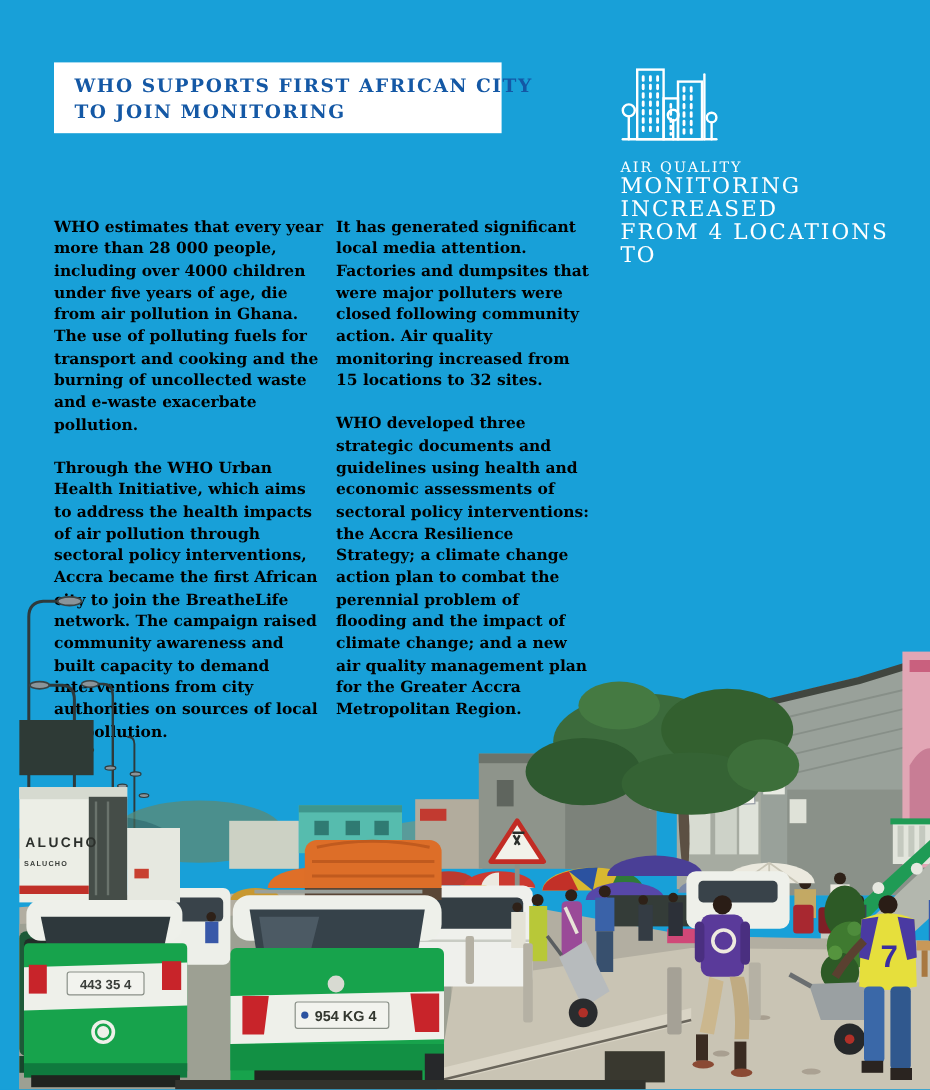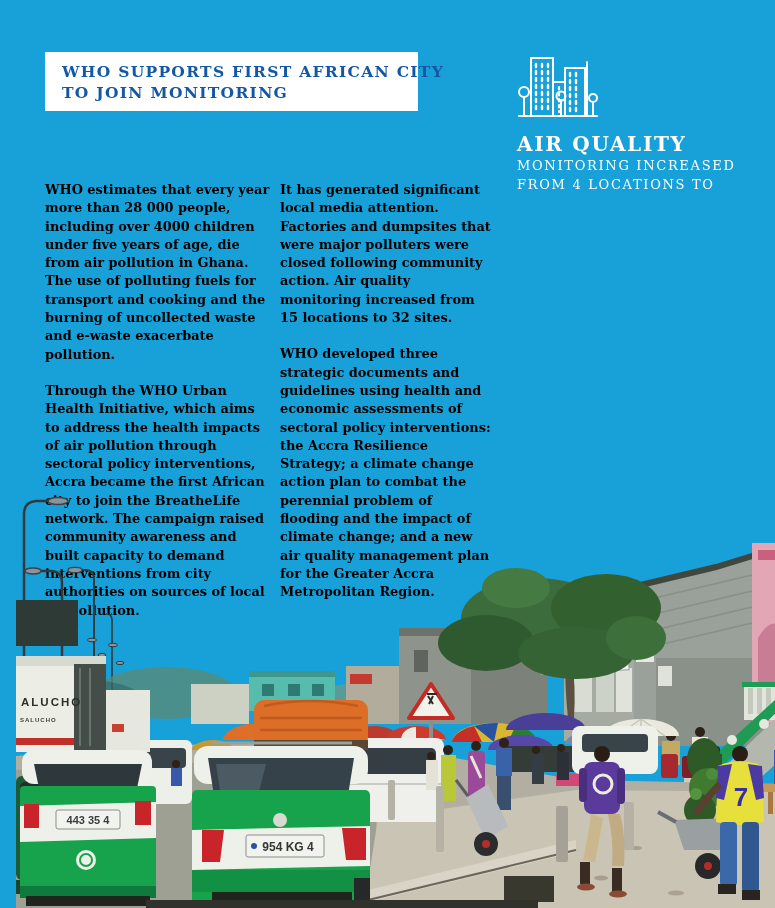--- a/index.html
+++ b/index.html
@@ -16,24 +16,24 @@
     color:#1458A5;font-size:15.5px;font-weight:bold;letter-spacing:1.3px;
     line-height:21px;white-space:nowrap;
   }
   .col{position:absolute;top:149px;color:#000000;font-weight:bold;margin-top:32px;}
   .col p{margin:0 0 18px 0;font-size:12.9px;line-height:18.3px;}
   .col-left{left:45px;width:226px;}
   .col-right{left:280px;width:212px;}
   .callout{position:absolute;left:517px;top:52px;width:235px;color:#ffffff;}
   .callout svg{display:block;}
   .callout-heading{
-    margin-top:12px;font-size:20px;font-weight:bold;letter-spacing:1.7px;
+    margin-top:12px;font-size:12px;font-weight:normal;letter-spacing:1.7px;
   }
   .callout-line{
-    font-size:13px;letter-spacing:1.7px;line-height:19px;font-weight:normal;
+    font-size:18px;letter-spacing:1.7px;line-height:19px;font-weight:normal;
   }
   .photo{position:absolute;left:0;top:488px;width:775px;height:420px;padding-left:16px;}
   .photo svg{display:block;}
 </style>
 </head>
 <body>
 
 <div class="title-box">
   <div class="title-line">WHO SUPPORTS FIRST AFRICAN CITY</div>
   <div class="title-line">TO JOIN MONITORING</div>

